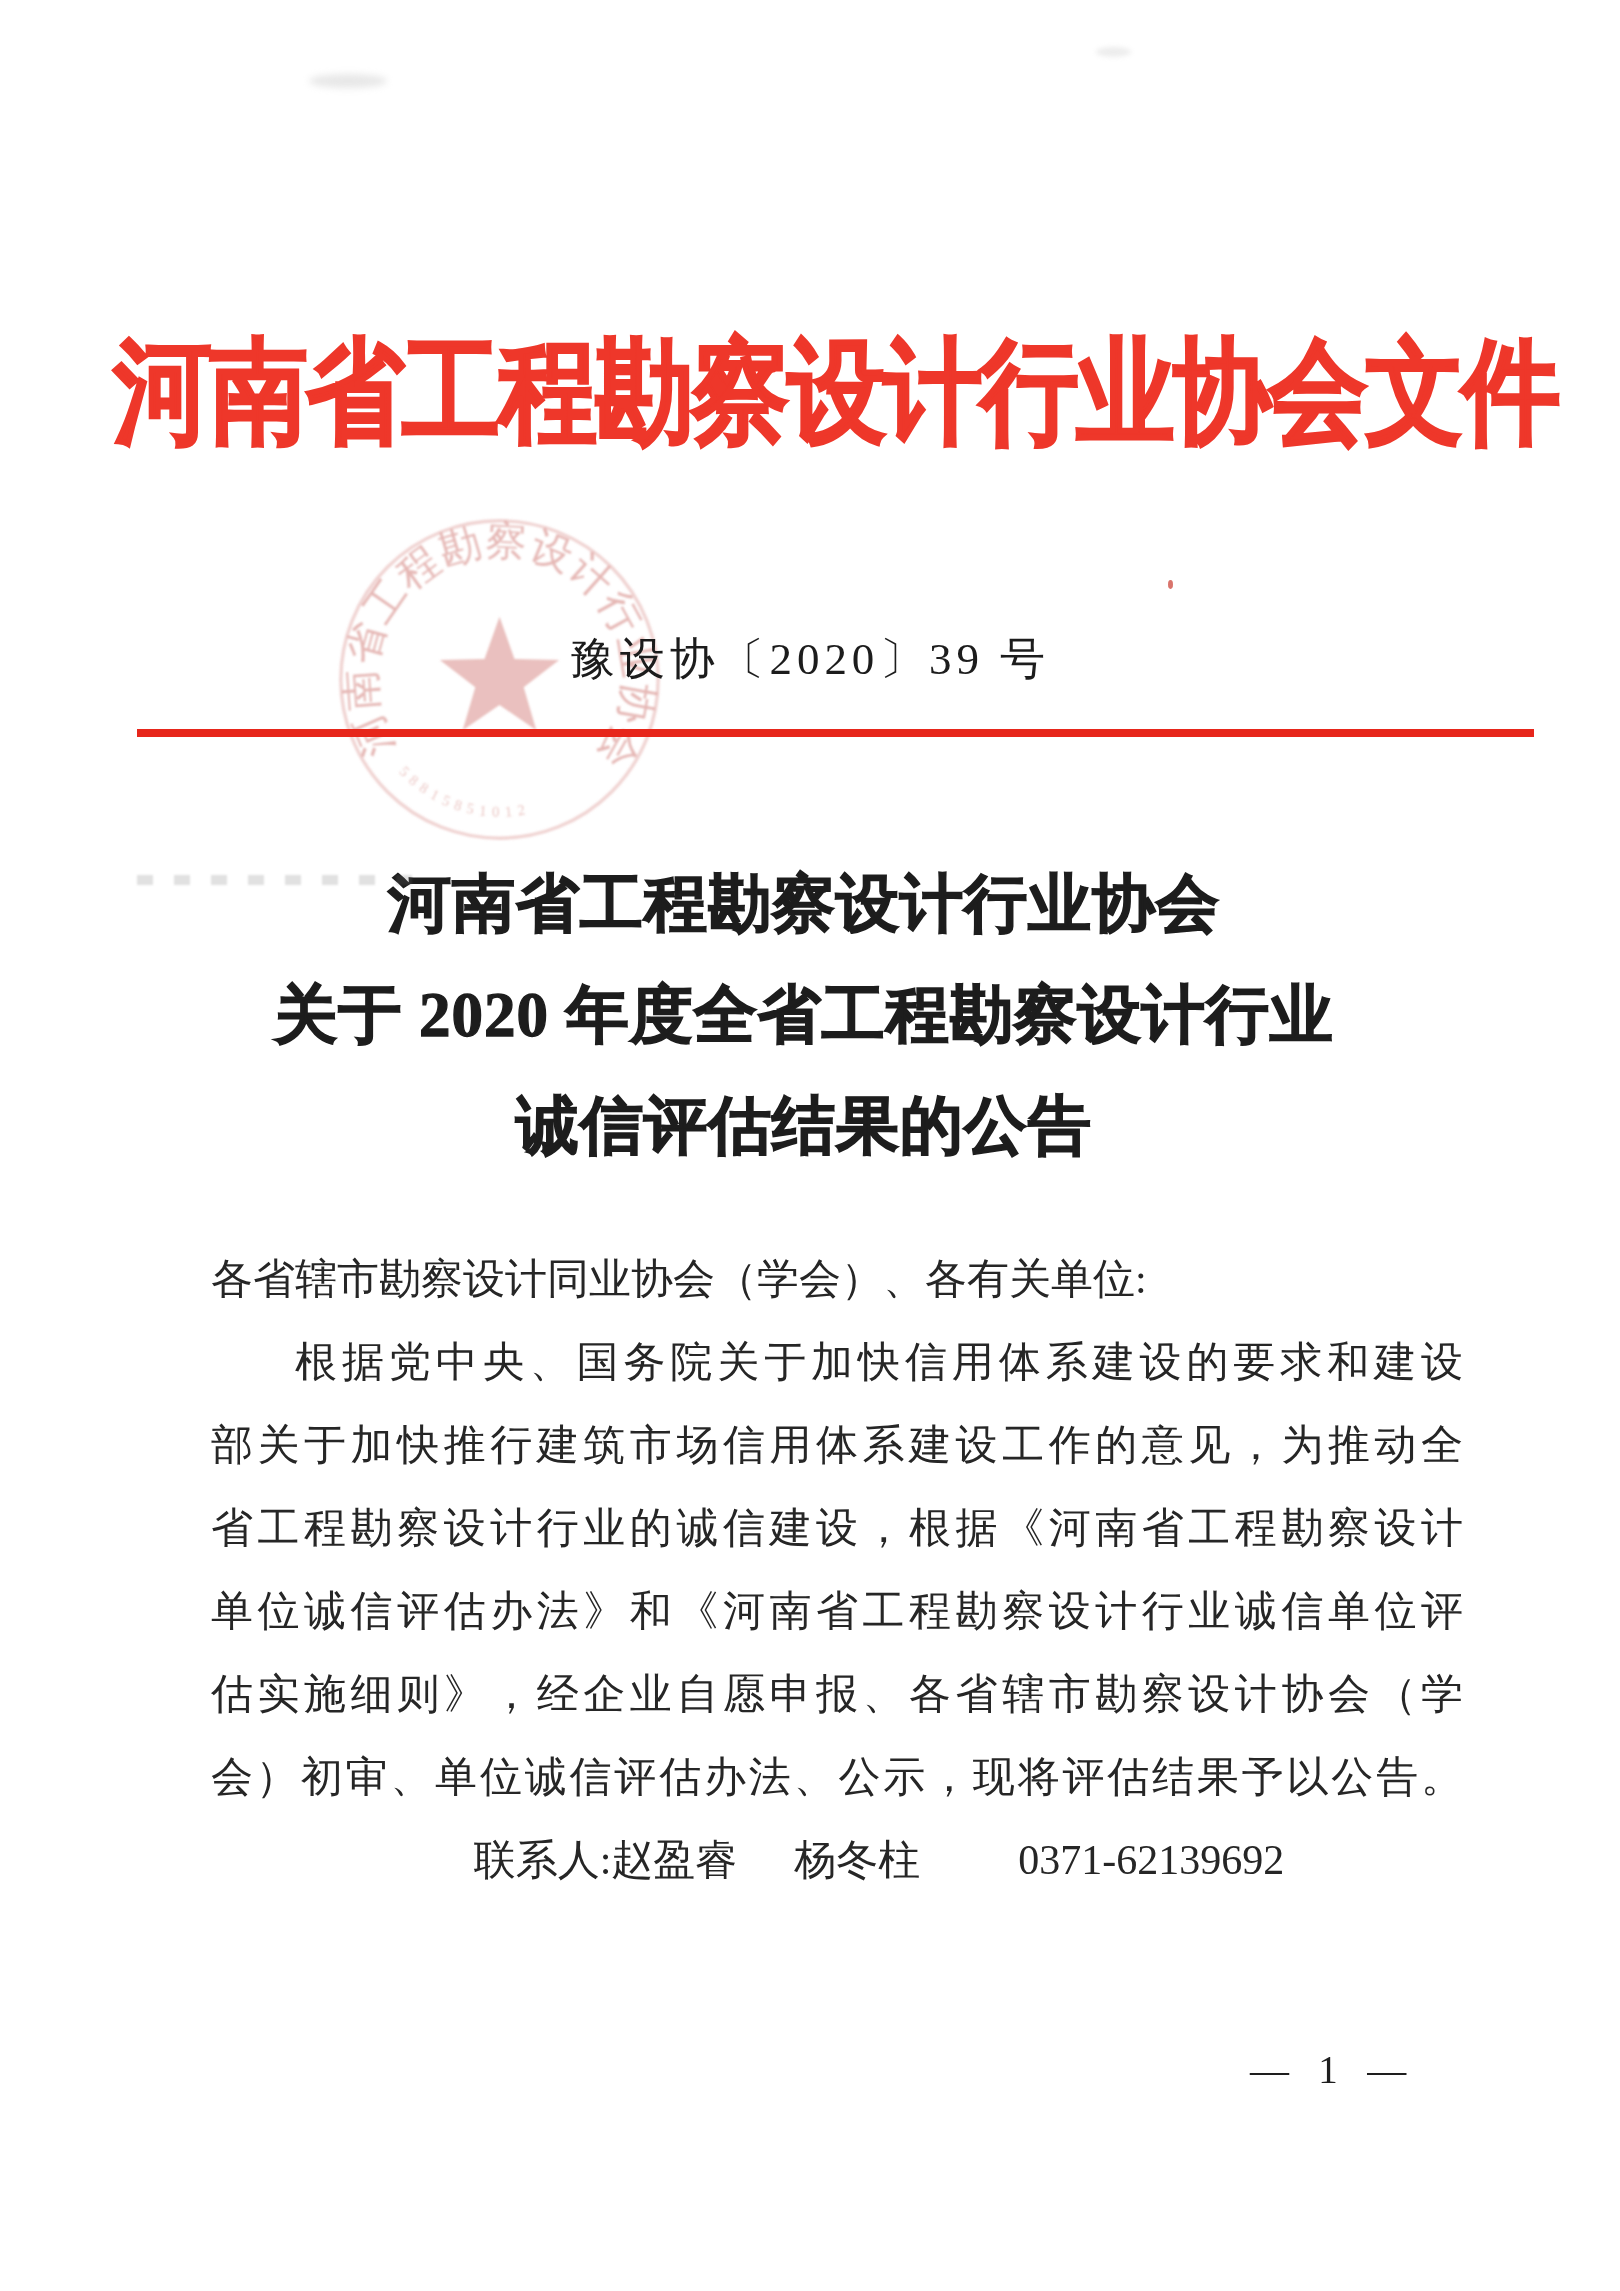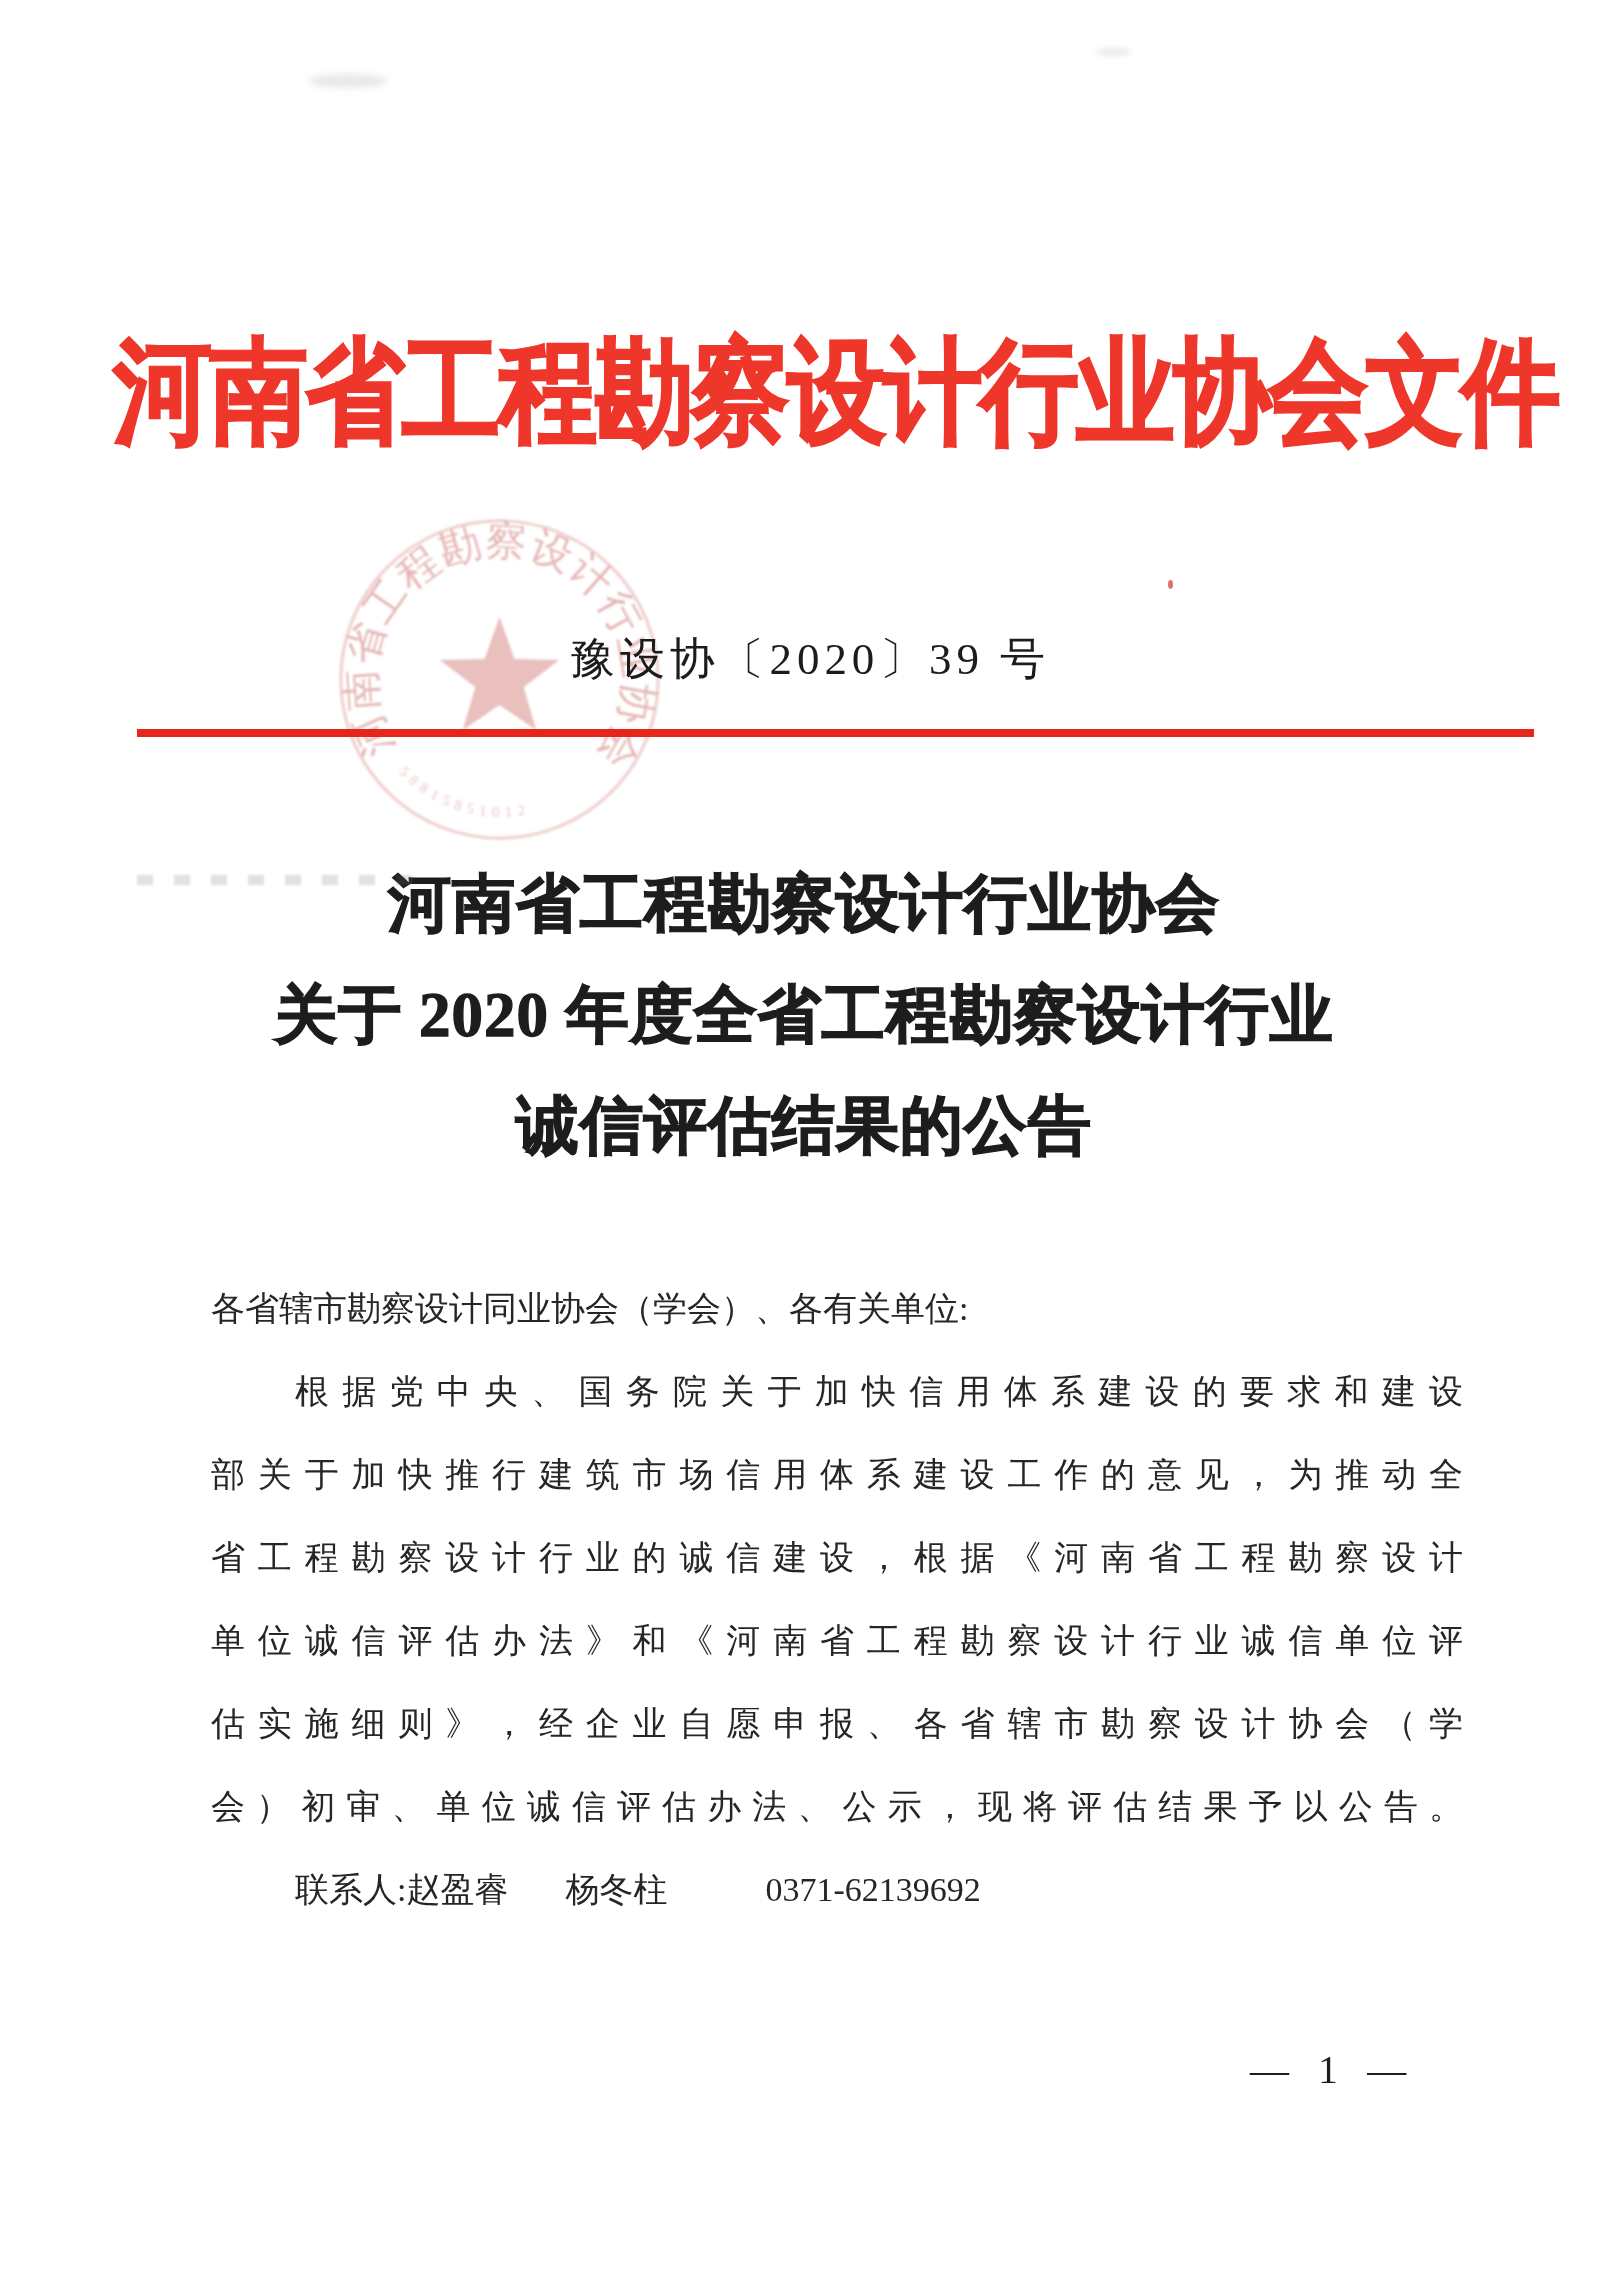--- a/index.html
+++ b/index.html
@@ -84,39 +84,39 @@
     font-weight: bold;
     color: #1d1d1d;
     -webkit-text-stroke: 1.3px #1d1d1d;
     letter-spacing: 1px;
     white-space: nowrap;
   }
 
   
   .body-text {
     position: absolute;
-    top: 1267px;
+    top: 1238px;
     left: 211px;
     width: 1252px;
-    font-size: 34px;
+    font-size: 42px;
     color: #262626;
   }
   .b-line {
     height: 83px;
     line-height: 83px;
     white-space: nowrap;
   }
   .jline {
     text-align: justify;
     text-align-last: justify;
     white-space: normal;
     overflow: hidden;
   }
   .indent2 { text-indent: 84px; }
-  .contact-line { padding-left: 84px; }
+  .contact-line { padding-left: 84px; text-align: center; }
   .contact-line .gap1 { display: inline-block; width: 57px; }
   .contact-line .gap2 { display: inline-block; width: 98px; }
 
   
   .page-number {
     position: absolute;
     top: 2047px;
     left: 1230px;
     width: 206px;
     text-align: center;

